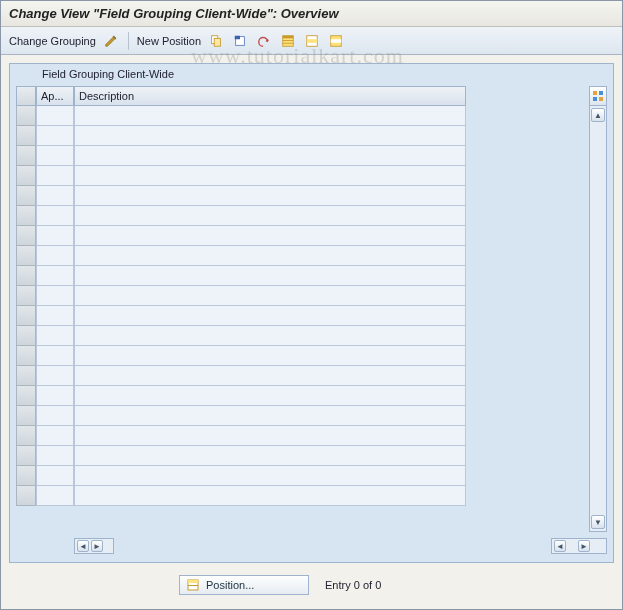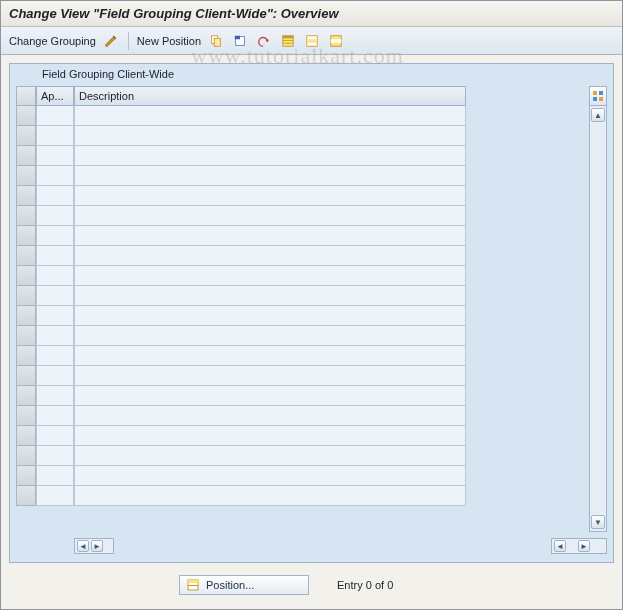--- a/index.html
+++ b/index.html
@@ -136,21 +136,21 @@
     padding: 0 2px;
   }
   .h-sb .sb-btn { width: 12px; height: 12px; font-size: 8px; }
   .h-spacer { flex:1; }
 
   .statusbar {
     position: absolute;
     left: 8px; right: 8px; bottom: 10px;
     height: 28px;
     display: flex; align-items: center;
-    gap: 28px;
+    gap: 16px;
     padding-left: 170px;
   }
   .pos-btn {
     width: 130px; height: 20px;
     background: linear-gradient(#fdfefe, #e6ecf2);
     border: 1px solid #9fb3cc;
     display: flex; align-items: center;
     gap: 6px; padding: 0 6px;
     font-size: 11px; color: #234;
     cursor: pointer;

